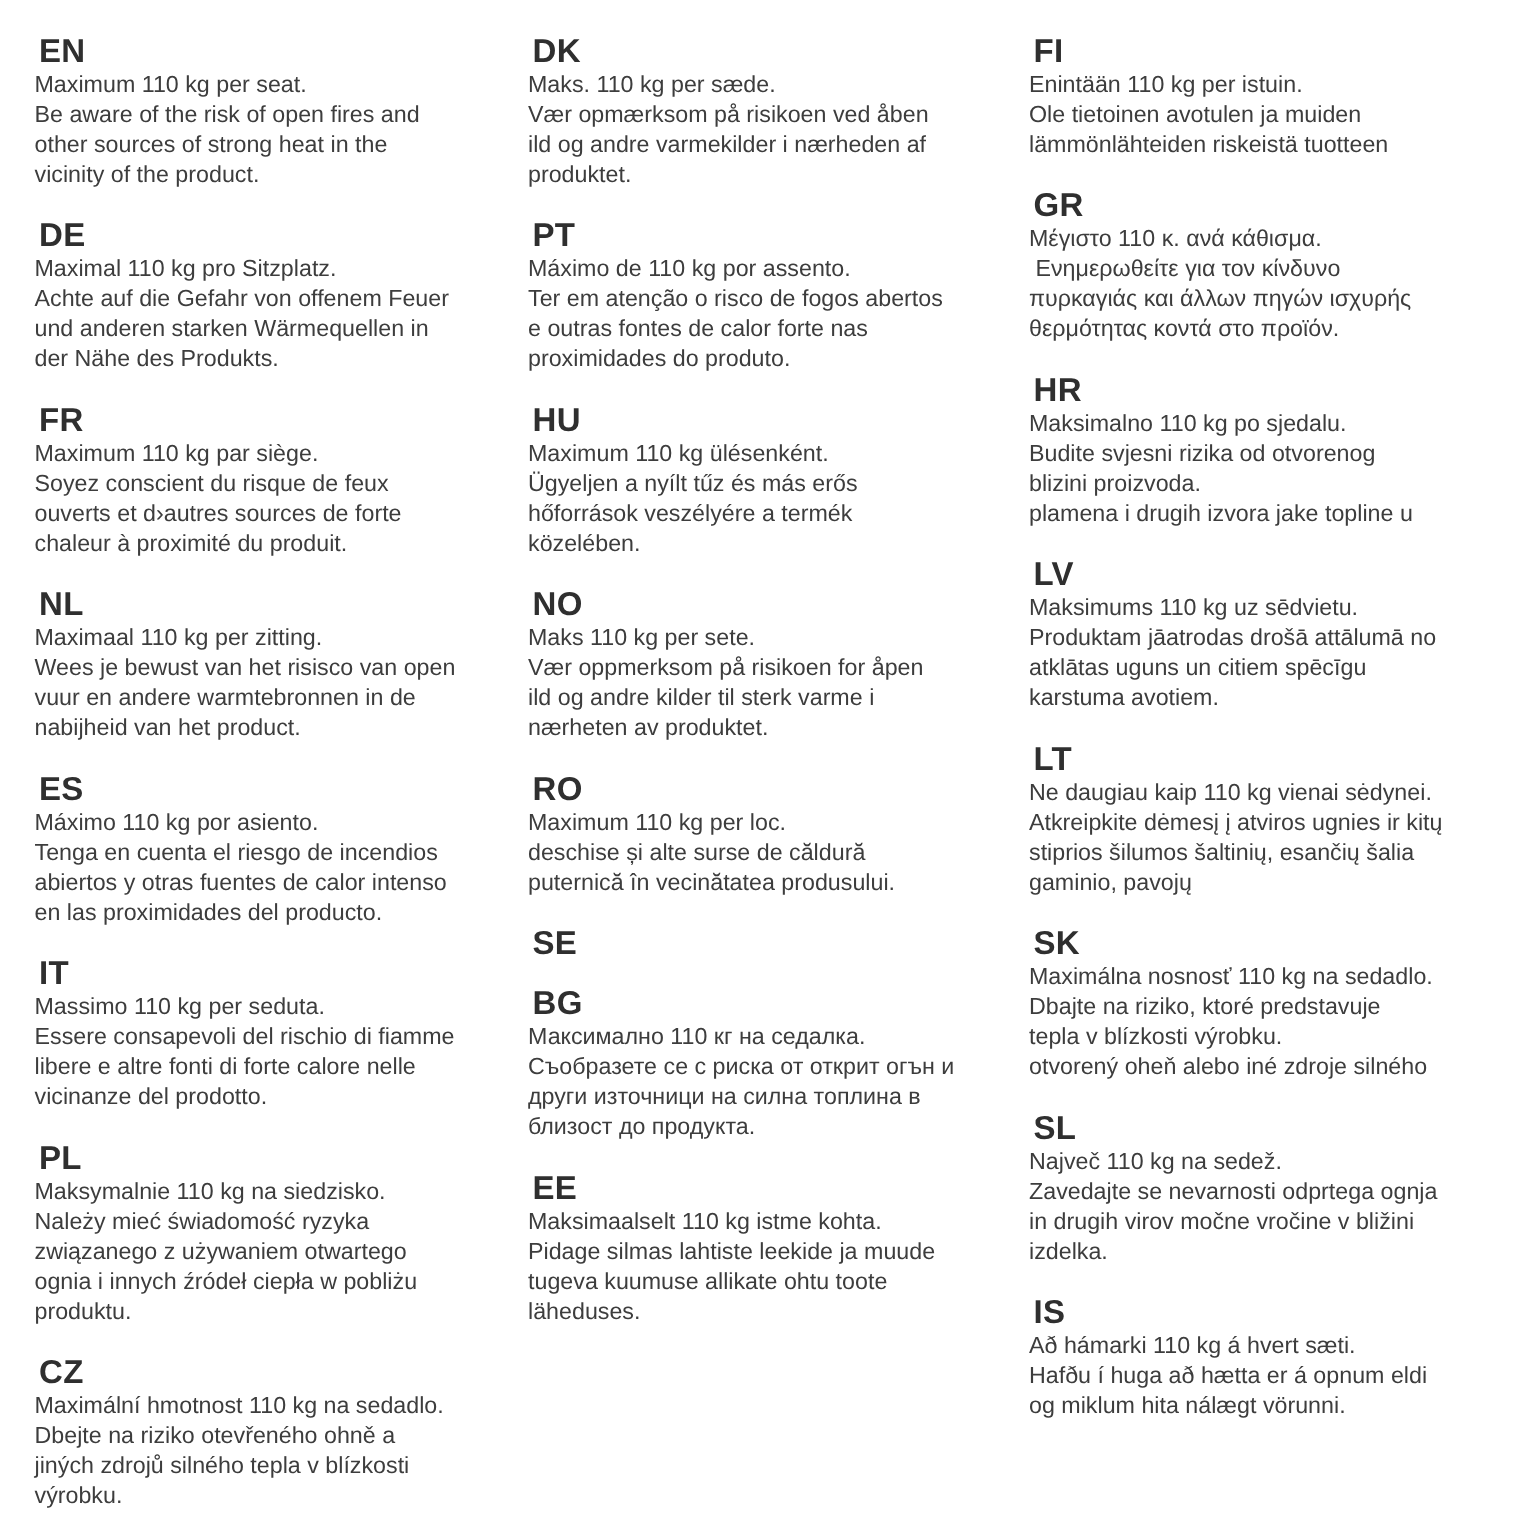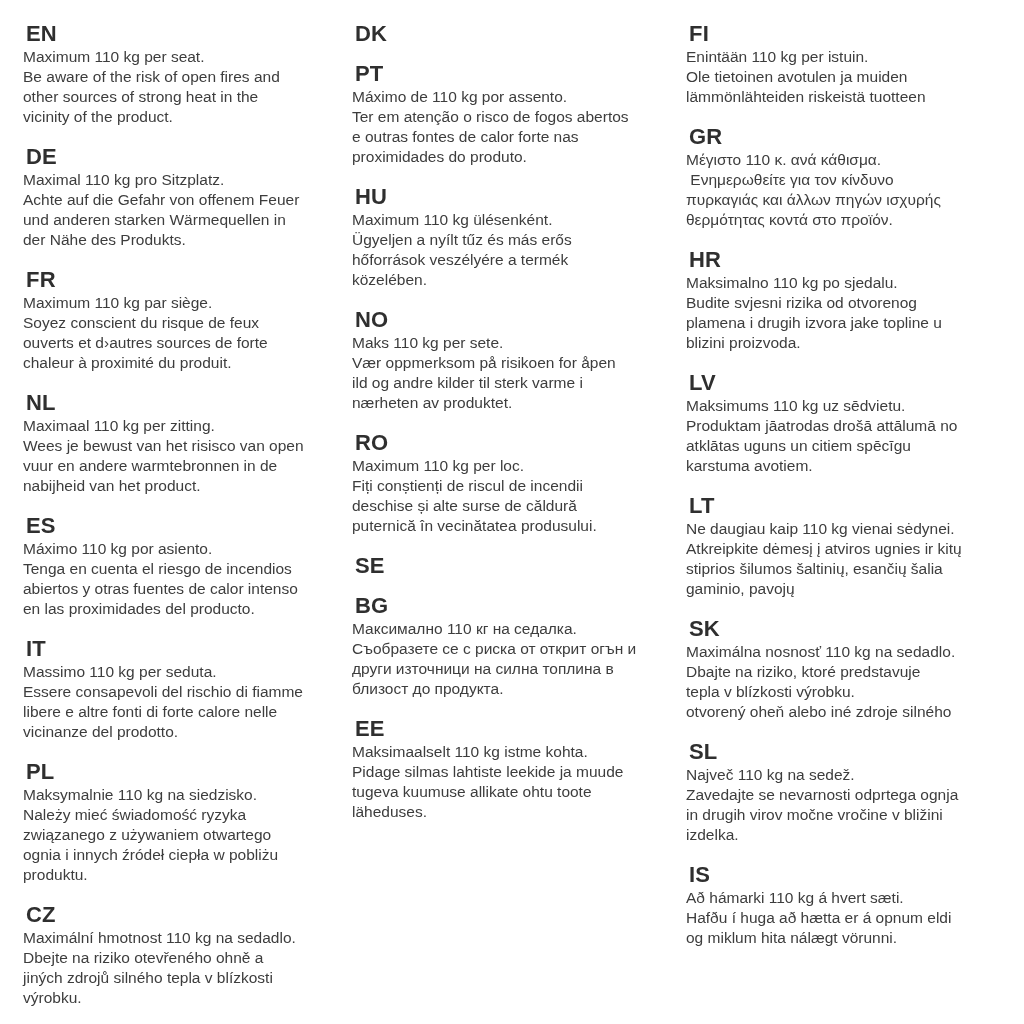--- a/index.html
+++ b/index.html
@@ -121,20 +121,26 @@
           <div class="line">Maximální hmotnost 110 kg na sedadlo.</div>
           <div class="line">Dbejte na riziko otevřeného ohně a</div>
           <div class="line">jiných zdrojů silného tepla v blízkosti</div>
           <div class="line">výrobku.</div>
         </div>
   </section>
 </div>
   <div class="col col-2">
   <section class="block">
     <h2 class="code">DK</h2>
+    <div class="lines">
+          <div class="line">Maks. 110 kg per sæde.</div>
+          <div class="line">Vær opmærksom på risikoen ved åben</div>
+          <div class="line">ild og andre varmekilder i nærheden af</div>
+          <div class="line">produktet.</div>
+        </div>
   </section>
 
   <section class="block">
     <h2 class="code">PT</h2>
     <div class="lines">
           <div class="line">Máximo de 110 kg por assento.</div>
           <div class="line">Ter em atenção o risco de fogos abertos</div>
           <div class="line">e outras fontes de calor forte nas</div>
           <div class="line">proximidades do produto.</div>
         </div>
@@ -157,21 +163,20 @@
           <div class="line">Vær oppmerksom på risikoen for åpen</div>
           <div class="line">ild og andre kilder til sterk varme i</div>
           <div class="line">nærheten av produktet.</div>
         </div>
   </section>
 
   <section class="block">
     <h2 class="code">RO</h2>
     <div class="lines">
           <div class="line">Maximum 110 kg per loc.</div>
-          <div class="line">Fiți conștienți de riscul de incendii</div>
           <div class="line">deschise și alte surse de căldură</div>
           <div class="line">puternică în vecinătatea produsului.</div>
         </div>
   </section>
 
   <section class="block">
     <h2 class="code">SE</h2>
   </section>
 
   <section class="block">
@@ -212,22 +217,22 @@
           <div class="line">πυρκαγιάς και άλλων πηγών ισχυρής</div>
           <div class="line">θερμότητας κοντά στο προϊόν.</div>
         </div>
   </section>
 
   <section class="block">
     <h2 class="code">HR</h2>
     <div class="lines">
           <div class="line">Maksimalno 110 kg po sjedalu.</div>
           <div class="line">Budite svjesni rizika od otvorenog</div>
+          <div class="line">blizini proizvoda.</div>
           <div class="line">plamena i drugih izvora jake topline u</div>
-          <div class="line">blizini proizvoda.</div>
         </div>
   </section>
 
   <section class="block">
     <h2 class="code">LV</h2>
     <div class="lines">
           <div class="line">Maksimums 110 kg uz sēdvietu.</div>
           <div class="line">Produktam jāatrodas drošā attālumā no</div>
           <div class="line">atklātas uguns un citiem spēcīgu</div>
           <div class="line">karstuma avotiem.</div>

